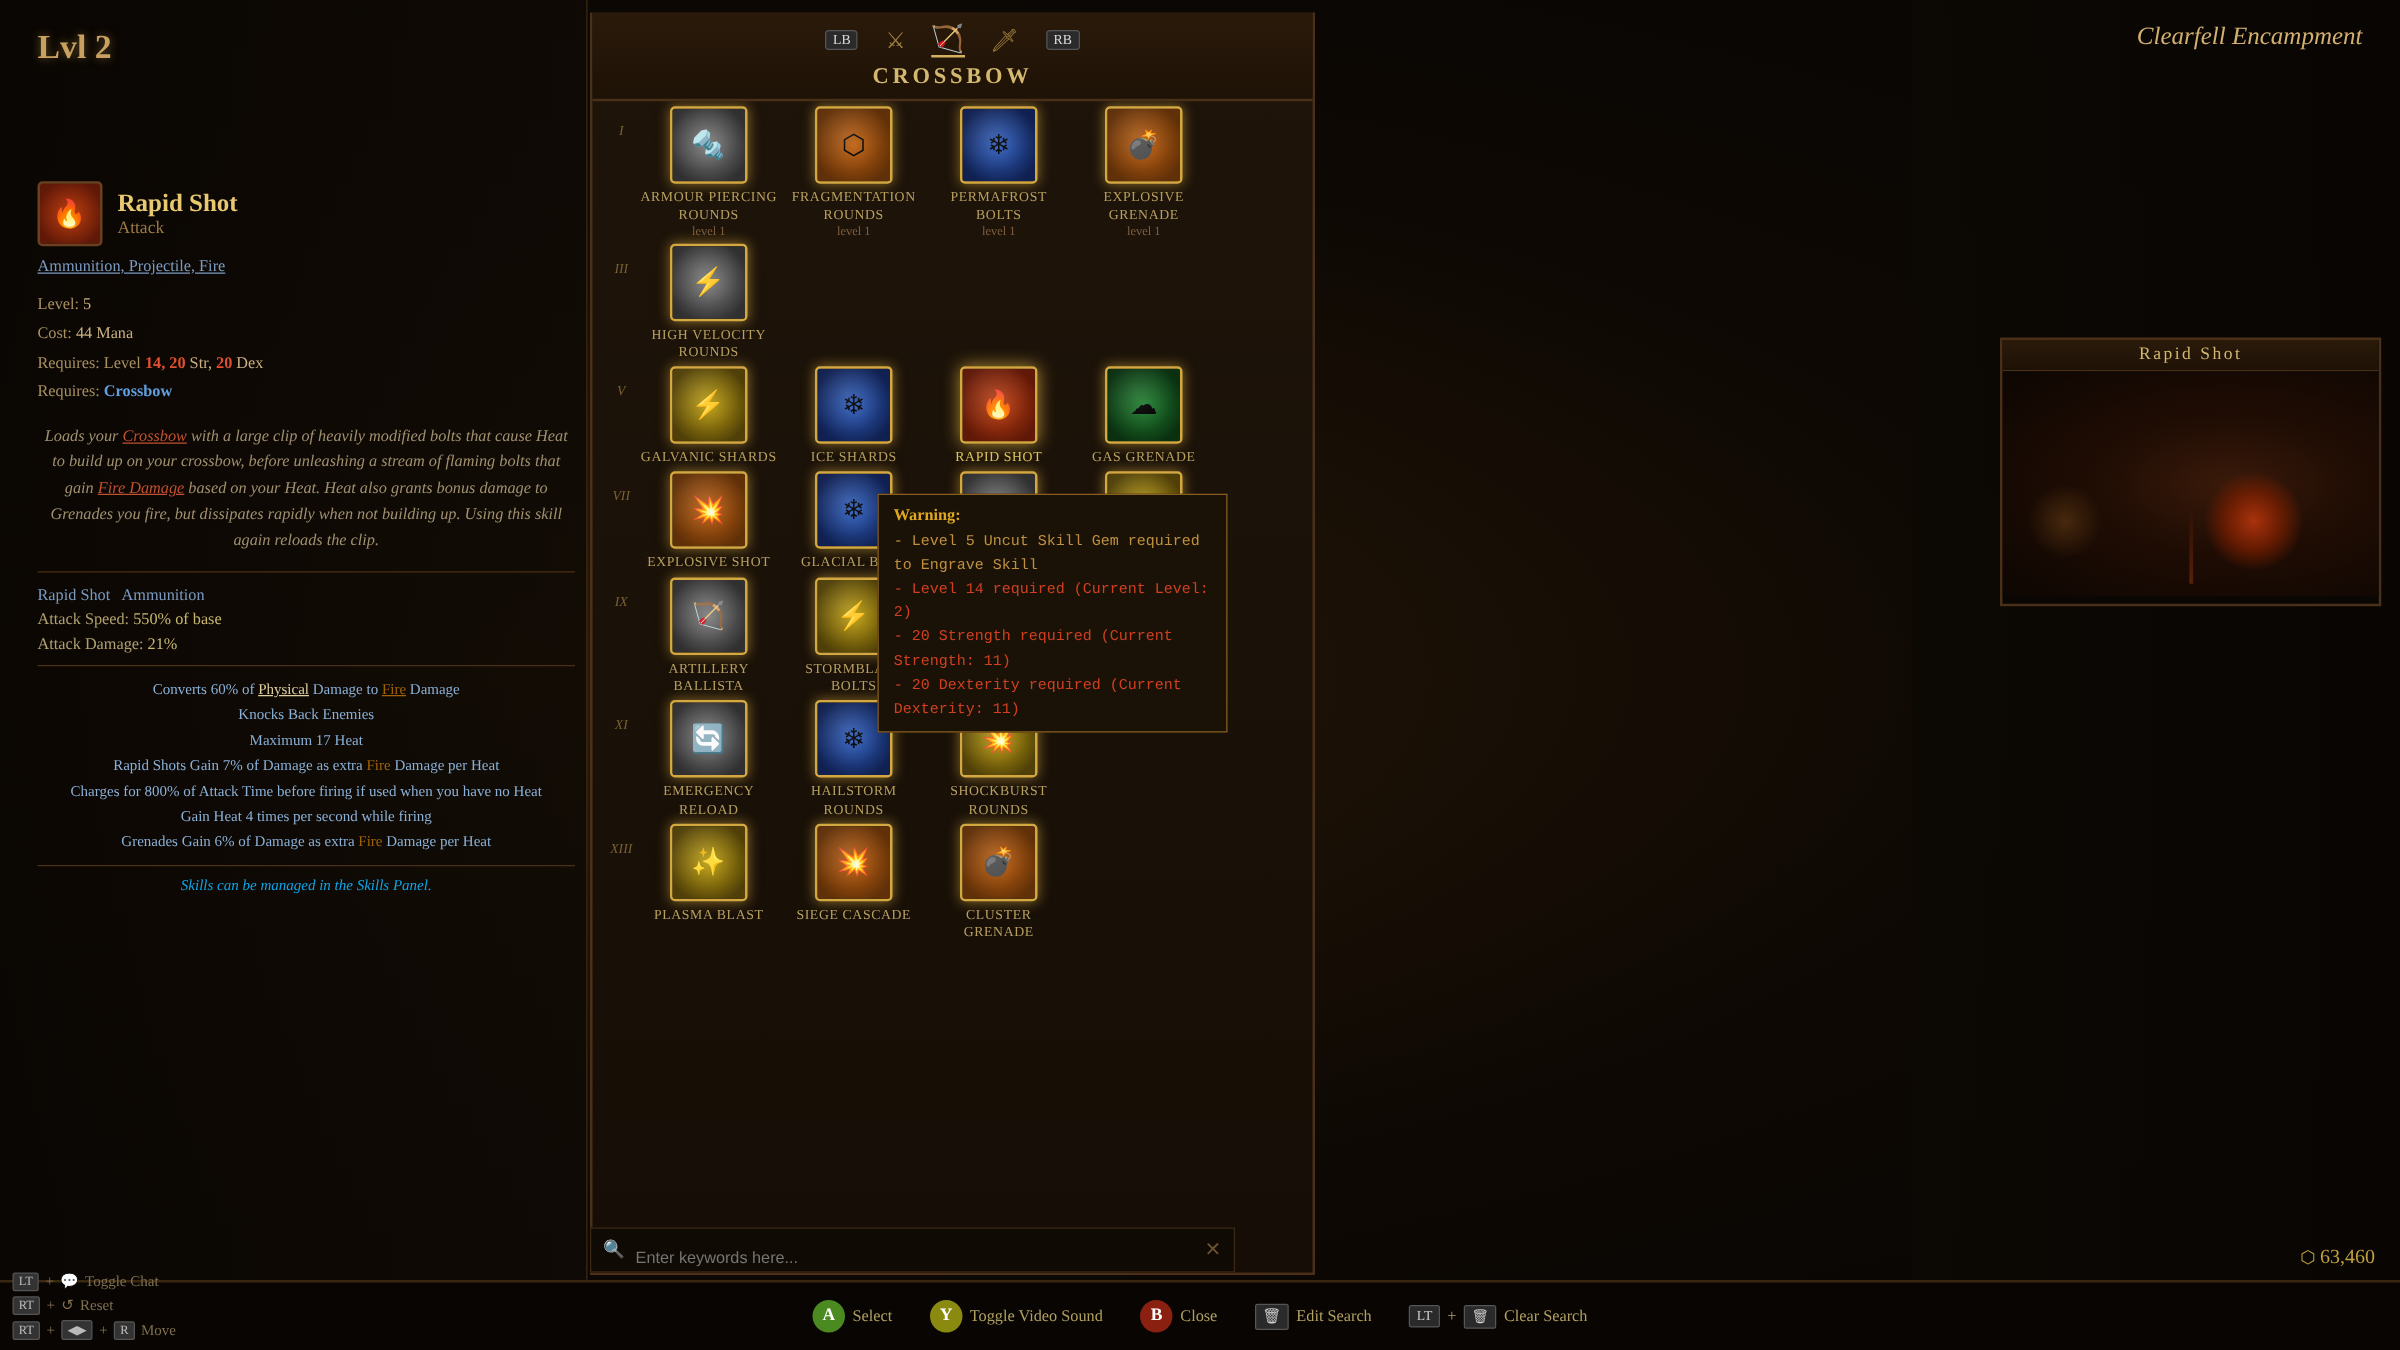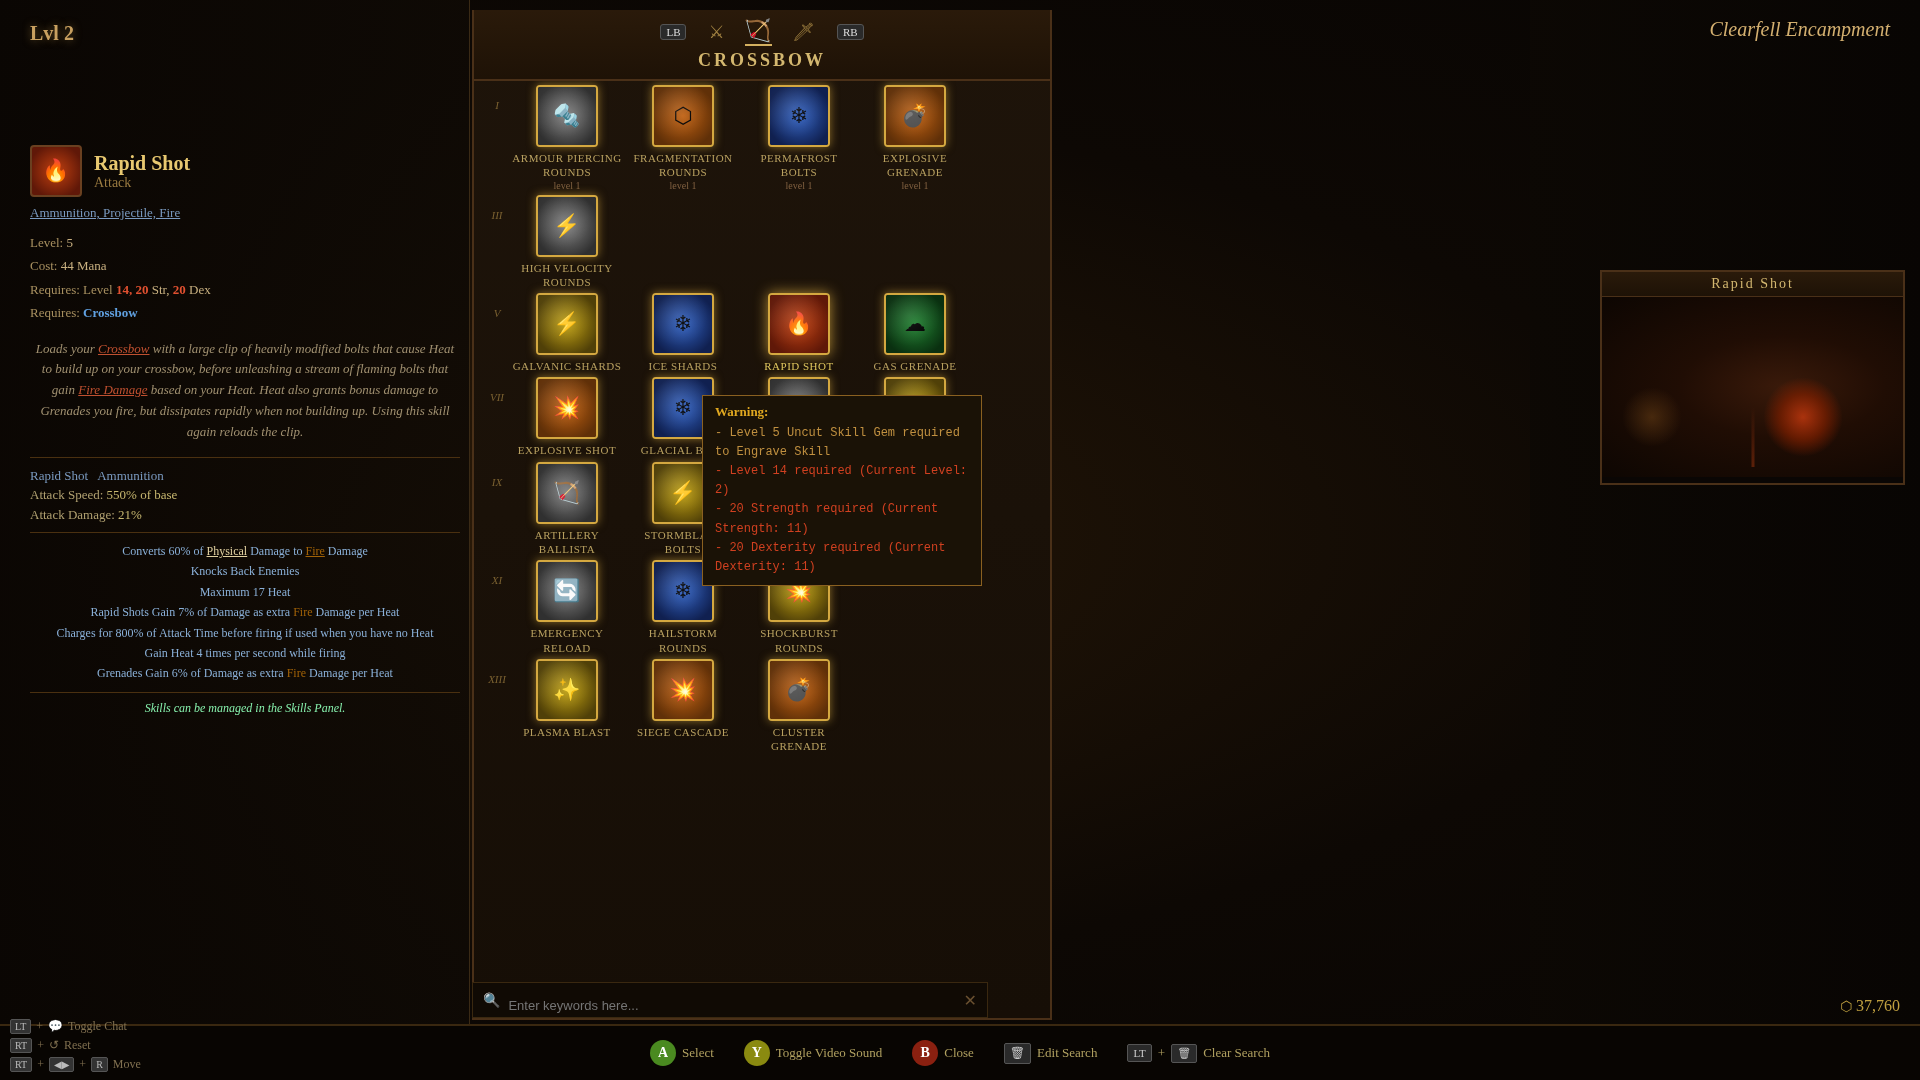--- a/index.html
+++ b/index.html
@@ -37,21 +37,21 @@
       height: 100%;
       background: linear-gradient(to left, rgba(8,5,3,0.98) 0%, rgba(12,8,4,0.9) 100%);
     }
 
     
     .level-indicator {
       position: absolute;
       top: 22px;
       left: 30px;
       color: #c8a060;
-      font-size: 20px;
+      font-size: 27px;
       font-weight: bold;
       text-shadow: 0 0 8px rgba(200,160,80,0.5);
     }
 
     
     .location-name {
       position: absolute;
       top: 18px;
       right: 30px;
       color: #d4b070;
@@ -137,21 +137,21 @@
     }
 
     .stat-block .stat-name { color: #7a9ac0; }
     .stat-block .stat-val { color: #c8b870; }
 
     .blue-text { color: #7090d0; }
     .fire-link { color: #c05030; text-decoration: underline; }
 
     .bottom-stat {
       font-size: 12px;
-      color: #86efac;
+      color: #0ea5e9;
       text-align: center;
       margin-top: 8px;
       font-style: italic;
     }
 
     
     .skill-tree-panel {
       position: absolute;
       left: 472px;
       top: 10px;
@@ -781,21 +781,21 @@
   <div class="preview-image">
     <div class="fire-effect"></div>
     <div style="position:absolute; bottom:30px; left:20px; width:60px; height:60px; background:radial-gradient(circle, rgba(100,60,20,0.6) 0%, transparent 70%); border-radius:50%;"></div>
 
     <div style="position:absolute; bottom:10px; left:50%; transform:translateX(-50%); width:3px; height:60px; background:linear-gradient(to top, #c04010, transparent); opacity:0.4;"></div>
   </div>
 </div>
 
 <div class="currency">
   <span style="color:#c0a040; font-size:14px;">⬡ </span>
-  <span>37,760</span>
+  <span>63,460</span>
 </div>
 
 <div class="bottom-bar">
 
   <div class="bottom-left-controls">
     <div class="control-item">
       <span style="background:#333; border:1px solid #555; padding:1px 4px; font-size:10px; color:#bbb; border-radius:2px;">LT</span>
       <span>+</span>
       <span style="font-size:12px;">💬</span>
       <span>Toggle Chat</span>

